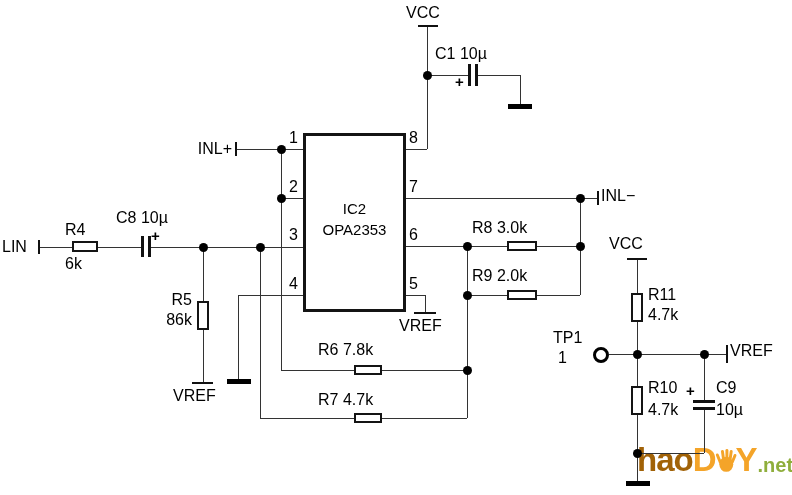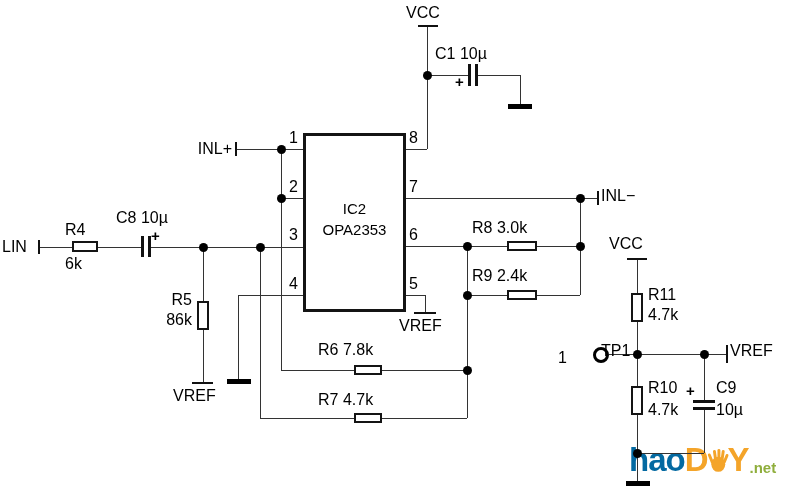--- a/index.html
+++ b/index.html
@@ -31,35 +31,35 @@
          border:3px solid #141414;box-sizing:border-box;background:#fff;}
   .icname{position:absolute;left:303px;width:103px;text-align:center;font-size:15px;}
   .pin{position:absolute;width:14px;font-size:16px;}
   
   #tp-circle{position:absolute;left:593px;top:347px;width:16px;height:16px;
              border:3px solid #000;border-radius:50%;box-sizing:border-box;background:#fff;}
   
   #wm{position:absolute;left:629px;top:444px;z-index:0;}
   .wm-row1{display:flex;align-items:flex-end;font-weight:bold;}
   .wm-big{font-size:33px;line-height:0.95;letter-spacing:-1px;}
-  .wm-net{font-size:15px;line-height:1;margin-left:1px;}
+  .wm-net{font-size:20px;line-height:1;margin-left:1px;}
   .wm-row2{display:flex;align-items:center;margin-top:1px;margin-left:17px;font-weight:bold;}
   .wm-dash{width:56px;border-top:2px dashed #A9C25B;margin-right:4px;}
   .wm-diy{font-size:15px;}
   .wm-tag{font-size:14px;}
   .schem{position:relative;z-index:2;}
 </style>
 </head>
 <body>
 
 <div id="canvas">
 
   <div id="wm">
     <div class="wm-row1">
-      <span class="wm-big" style="color:#0369a1;">hao</span>
+      <span class="wm-big" style="color:#a16207;margin-left:8px;">hao</span>
       <span class="wm-big" style="color:#F4A429;">D</span>
       <span style="display:inline-block;width:22px;height:27px;margin:0 -1px 1px -1px;">
         <svg viewBox="0 0 24 28" width="22" height="27">
           <g fill="#F4A429">
             <rect x="2.6" y="6" width="3.2" height="12" rx="1.6" transform="rotate(-22 4.2 12)"></rect>
             <rect x="7.2" y="2.4" width="3.2" height="14" rx="1.6" transform="rotate(-8 8.8 9)"></rect>
             <rect x="11.4" y="1.4" width="3.2" height="15" rx="1.6"></rect>
             <rect x="15.4" y="2.4" width="3.2" height="14" rx="1.6" transform="rotate(8 17 9)"></rect>
             <rect x="18.8" y="6.6" width="3.2" height="11" rx="1.6" transform="rotate(22 20.4 12)"></rect>
             <ellipse cx="12.3" cy="18.2" rx="7.6" ry="8.2"></ellipse>
@@ -177,31 +177,31 @@
     <div class="lbl" style="left:116px;top:209px;">C8 10µ</div>
     <div class="plus" style="left:151px;top:228px;">+</div>
 
     <div class="lbl rgt" style="left:150px;top:291px;width:42px;">R5</div>
     <div class="lbl rgt" style="left:150px;top:311px;width:42px;">86k</div>
     <div class="lbl" style="left:173px;top:387px;">VREF</div>
 
     <div class="lbl" style="left:601px;top:187px;">INL−</div>
 
     <div class="lbl ctr" style="left:472px;top:219px;width:100px;">R8 3.0k</div>
-    <div class="lbl ctr" style="left:472px;top:267px;width:100px;">R9 2.4k</div>
+    <div class="lbl ctr" style="left:472px;top:267px;width:100px;">R9 2.0k</div>
     <div class="lbl ctr" style="left:318px;top:341px;width:100px;">R6 7.8k</div>
     <div class="lbl ctr" style="left:318px;top:391px;width:100px;">R7 4.7k</div>
 
     <div class="lbl" style="left:399px;top:317px;">VREF</div>
 
     <div class="lbl ctr" style="left:609px;top:235px;width:56px;">VCC</div>
     <div class="lbl" style="left:648px;top:286px;">R11</div>
     <div class="lbl" style="left:648px;top:306px;">4.7k</div>
 
-    <div class="lbl" style="left:553px;top:342px;margin-left:48px;">TP1</div>
+    <div class="lbl" style="left:553px;top:329px;">TP1</div>
     <div class="lbl ctr" style="left:558px;top:349px;width:16px;">1</div>
     <div class="lbl" style="left:730px;top:342px;">VREF</div>
 
     <div class="lbl" style="left:648px;top:379px;">R10</div>
     <div class="lbl" style="left:648px;top:401px;">4.7k</div>
 
     <div class="plus" style="left:686px;top:383px;">+</div>
     <div class="lbl" style="left:716px;top:379px;">C9</div>
     <div class="lbl" style="left:716px;top:401px;text-align:right;">10µ</div>
 

